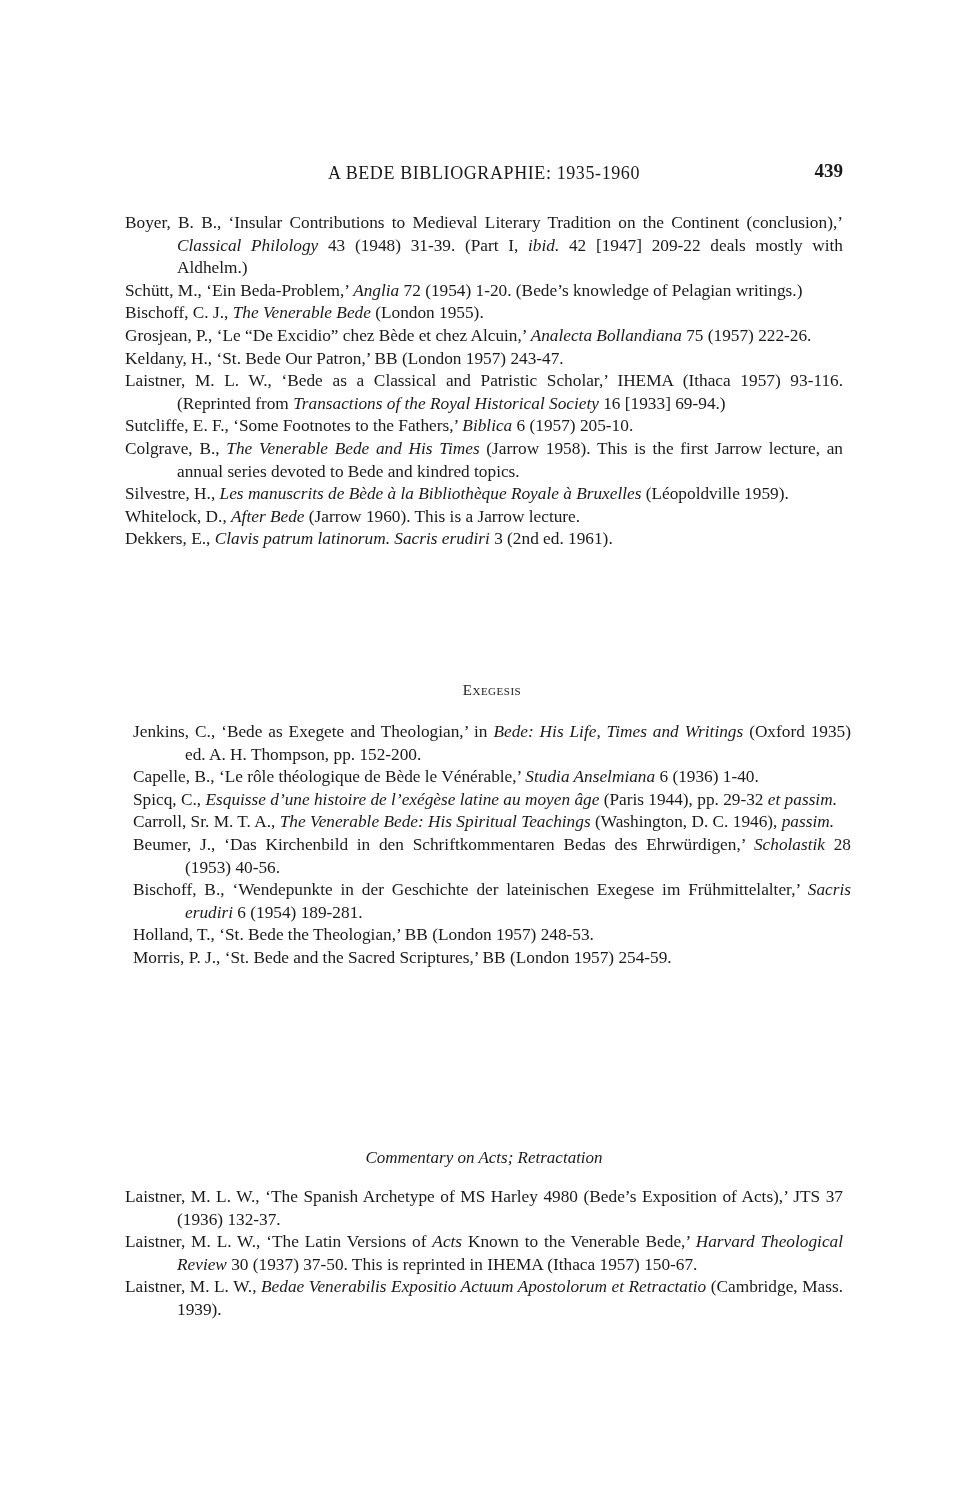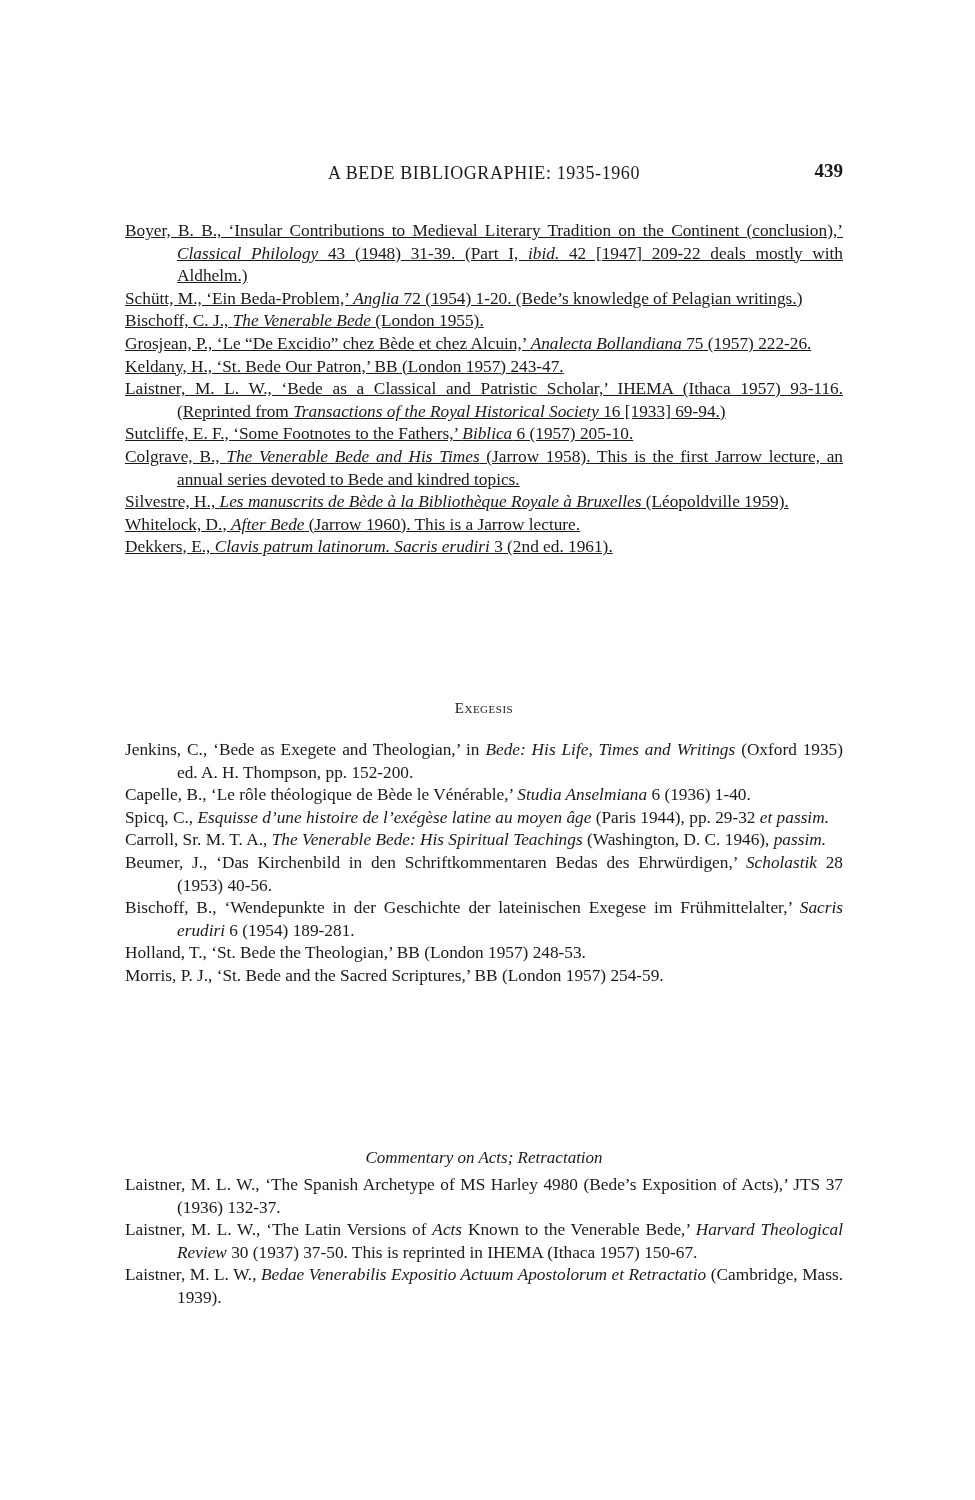--- a/index.html
+++ b/index.html
@@ -36,45 +36,45 @@
   </style>
 </head>
 <body>
 
 <div class="page">
   <div class="running-head">
     <div class="running-title">A BEDE BIBLIOGRAPHIE: 1935-1960</div>
     <div class="page-number">439</div>
   </div>
 
-  <div class="section" id="sec-0" style="top:220px;text-decoration:underline;">
+  <div class="section" id="sec-0" style="top:212px;">
       <p class="entry"><span>Boyer, B. B., ‘Insular Contributions to Medieval Literary Tradition on the Continent (conclusion),’ </span><i>Classical Philology</i><span> 43 (1948) 31-39. (Part I, </span><i>ibid.</i><span> 42 [1947] 209-22 deals mostly with Aldhelm.)</span></p>
       <p class="entry"><span>Schütt, M., ‘Ein Beda-Problem,’ </span><i>Anglia</i><span> 72 (1954) 1-20. (Bede’s knowledge of Pelagian writings.)</span></p>
       <p class="entry"><span>Bischoff, C. J., </span><i>The Venerable Bede</i><span> (London 1955).</span></p>
       <p class="entry"><span>Grosjean, P., ‘Le “De Excidio” chez Bède et chez Alcuin,’ </span><i>Analecta Bollandiana</i><span> 75 (1957) 222-26.</span></p>
       <p class="entry"><span>Keldany, H., ‘St. Bede Our Patron,’ BB (London 1957) 243-47.</span></p>
       <p class="entry"><span>Laistner, M. L. W., ‘Bede as a Classical and Patristic Scholar,’ IHEMA (Ithaca 1957) 93-116. (Reprinted from </span><i>Transactions of the Royal Historical Society</i><span> 16 [1933] 69-94.)</span></p>
       <p class="entry"><span>Sutcliffe, E. F., ‘Some Footnotes to the Fathers,’ </span><i>Biblica</i><span> 6 (1957) 205-10.</span></p>
       <p class="entry"><span>Colgrave, B., </span><i>The Venerable Bede and His Times</i><span> (Jarrow 1958). This is the first Jarrow lecture, an annual series devoted to Bede and kindred topics.</span></p>
       <p class="entry"><span>Silvestre, H., </span><i>Les manuscrits de Bède à la Bibliothèque Royale à Bruxelles</i><span> (Léopoldville 1959).</span></p>
       <p class="entry"><span>Whitelock, D., </span><i>After Bede</i><span> (Jarrow 1960). This is a Jarrow lecture.</span></p>
       <p class="entry"><span>Dekkers, E., </span><i>Clavis patrum latinorum. Sacris erudiri</i><span> 3 (2nd ed. 1961).</span></p>
     </div>
 
-  <div class="section" id="sec-1" style="top:700px;">
+  <div class="section" id="sec-1" style="top:682px;margin-left:8px;">
     <p class="section-heading" style="margin-bottom:22px;">Exegesis</p>
   <p class="entry"><span>Jenkins, C., ‘Bede as Exegete and Theologian,’ in </span><i>Bede: His Life, Times and Writings</i><span> (Oxford 1935) ed. A. H. Thompson, pp. 152-200.</span></p>
       <p class="entry"><span>Capelle, B., ‘Le rôle théologique de Bède le Vénérable,’ </span><i>Studia Anselmiana</i><span> 6 (1936) 1-40.</span></p>
       <p class="entry"><span>Spicq, C., </span><i>Esquisse d’une histoire de l’exégèse latine au moyen âge</i><span> (Paris 1944), pp. 29-32 </span><i>et passim.</i></p>
       <p class="entry"><span>Carroll, Sr. M. T. A., </span><i>The Venerable Bede: His Spiritual Teachings</i><span> (Washington, D. C. 1946), </span><i>passim.</i></p>
       <p class="entry"><span>Beumer, J., ‘Das Kirchenbild in den Schriftkommentaren Bedas des Ehrwürdigen,’ </span><i>Scholastik</i><span> 28 (1953) 40-56.</span></p>
       <p class="entry"><span>Bischoff, B., ‘Wendepunkte in der Geschichte der lateinischen Exegese im Frühmittelalter,’ </span><i>Sacris erudiri</i><span> 6 (1954) 189-281.</span></p>
       <p class="entry"><span>Holland, T., ‘St. Bede the Theologian,’ BB (London 1957) 248-53.</span></p>
       <p class="entry"><span>Morris, P. J., ‘St. Bede and the Sacred Scriptures,’ BB (London 1957) 254-59.</span></p>
     </div>
 
   <div class="section" id="sec-2" style="top:1148px;">
-    <p class="subsection-heading" style="margin-bottom:6px;">Commentary on Acts; Retractation</p>
+    <p class="subsection-heading" style="margin-bottom:18px;">Commentary on Acts; Retractation</p>
   <p class="entry"><span>Laistner, M. L. W., ‘The Spanish Archetype of MS Harley 4980 (Bede’s Exposition of Acts),’ JTS 37 (1936) 132-37.</span></p>
       <p class="entry"><span>Laistner, M. L. W., ‘The Latin Versions of </span><i>Acts</i><span> Known to the Venerable Bede,’ </span><i>Harvard Theological Review</i><span> 30 (1937) 37-50. This is reprinted in IHEMA (Ithaca 1957) 150-67.</span></p>
       <p class="entry"><span>Laistner, M. L. W., </span><i>Bedae Venerabilis Expositio Actuum Apostolorum et Retractatio</i><span> (Cambridge, Mass. 1939).</span></p>
     </div>
 </div>
 
 </body></html>

